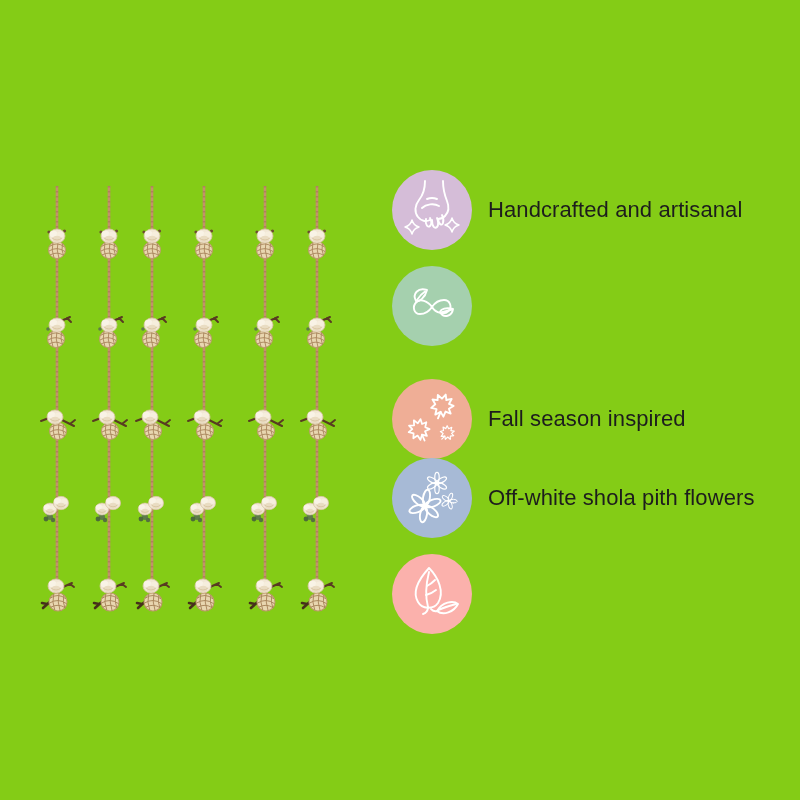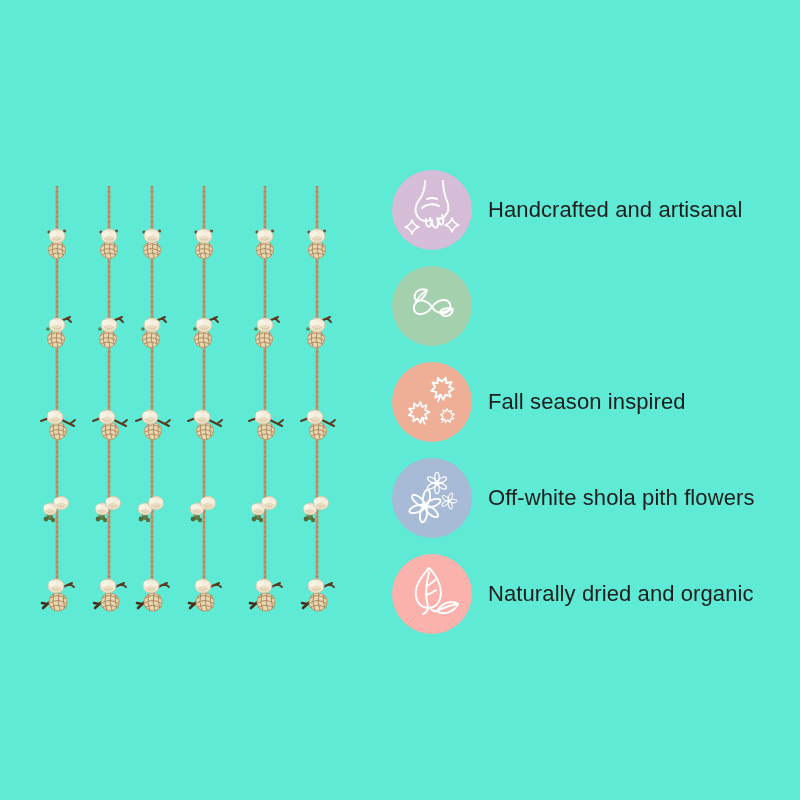--- a/index.html
+++ b/index.html
@@ -1,19 +1,19 @@
 <!DOCTYPE html>
 <html><head>
 <meta charset="utf-8">
 <style>
   html,body{margin:0;padding:0;background:#ffffff;}
   .canvas{
     position:relative;
     width:800px;height:800px;
-    background:#5eead4;
+    background:#84cc16;
     overflow:hidden;
     font-family:"Liberation Sans", sans-serif;
   }
   .garland-svg{position:absolute;left:0;top:180px;}
   .rope{stroke:#c2926a;stroke-width:2.6;}
   .rope-tx{stroke:#9d7350;stroke-width:2.6;stroke-dasharray:1.5 3.5;opacity:.5;}
   .twig{stroke:#583b22;stroke-width:2;fill:none;stroke-linecap:round;}
   .twig-thick{stroke:#46301b;stroke-width:2.6;fill:none;stroke-linecap:round;}
   .feature-row{
     position:absolute;left:392px;height:80px;width:400px;
@@ -132,21 +132,21 @@
             <path d="M40,41 C36,35 28,32 24,36.5 C20,41 22,48 28,48 C34,48 38,44 40,41 C42,38 46,34 52,34 C58,34 60.5,41 56.5,45 C52.5,49 44,47.5 40,41 Z"></path>
             <path d="M24,35 C20,28 26,21 35,24 C33,32 27,36 24,35 Z"></path>
             <path d="M25,34 Q29,28 33,25.5"></path>
             <path d="M48,46 C52,53 60,50 61,43 C54,41 49,43 48,46 Z"></path>
             <path d="M49,46.5 Q55,45 60,43.5"></path>
           </g>
         </svg>
       </div>
     </div>
 
-    <div class="feature-row" style="top:362px">
+    <div class="feature-row" style="top:379px">
       <div class="badge" style="background-color: rgb(239, 174, 150);">
         <svg width="80" height="80" viewBox="0 0 80 80">
           <g class="icon-stroke" stroke-width="1.5">
             <g transform="translate(50,27) rotate(18)">
               <path d="M0,-12 L2.3,-7 L7,-9.7 L6,-4.2 L11,-3.7 L7.4,0.5 L10.6,4.6 L5.1,4.2 L4.6,9.7 L0.5,6 L-3.7,10.2 L-4.2,4.6 L-9.7,5.1 L-6.9,0.5 L-11,-3.2 L-6,-4.2 L-7.4,-9.2 L-2.3,-7 Z"></path>
               <path d="M0.5,6 L0,13"></path>
             </g>
             <g transform="translate(27,51) rotate(-28) scale(0.92)">
               <path d="M0,-12 L2.3,-7 L7,-9.7 L6,-4.2 L11,-3.7 L7.4,0.5 L10.6,4.6 L5.1,4.2 L4.6,9.7 L0.5,6 L-3.7,10.2 L-4.2,4.6 L-9.7,5.1 L-6.9,0.5 L-11,-3.2 L-6,-4.2 L-7.4,-9.2 L-2.3,-7 Z"></path>
               <path d="M0.5,6 L0,13"></path>
@@ -235,17 +235,16 @@
             <path d="M37,14 C26,26 20,38 26,48 C30,55 41,56 46,49 C53,38 46,23 37,14 Z"></path>
             <path d="M37,18 C34,30 33,42 36,53"></path>
             <path d="M35,32 Q39,30 43,26 M34,41 Q39,40 44,36"></path>
             <path d="M36,53 C36,57 34,59 31,60"></path>
             <path d="M45,57 C50,48 61,46 66,50 C62,58 51,62 45,57 Z"></path>
             <path d="M46,56 Q56,52 64,50"></path>
             <path d="M39,55 Q42,58 45,57"></path>
           </g>
         </svg>
       </div>
-      <div class="feature-label">Naturally dried and organic</div>
     </div>
 
   </div>
 </div>
 
 </body></html>

